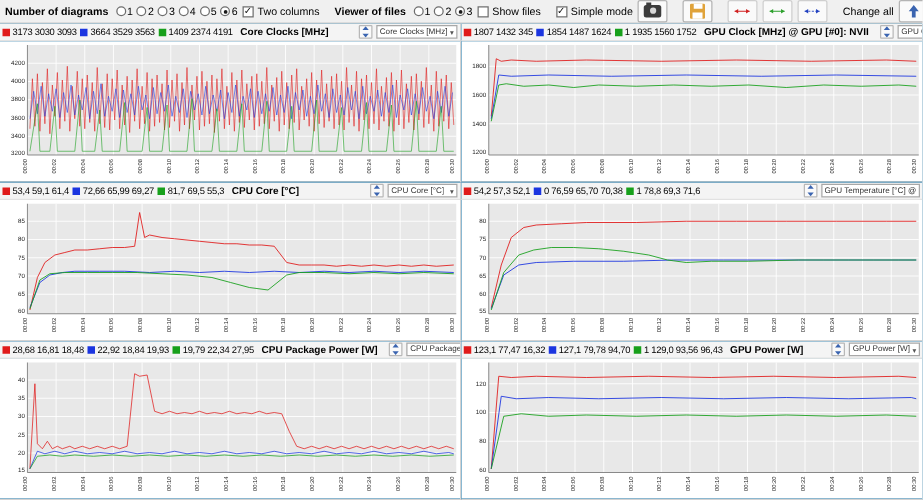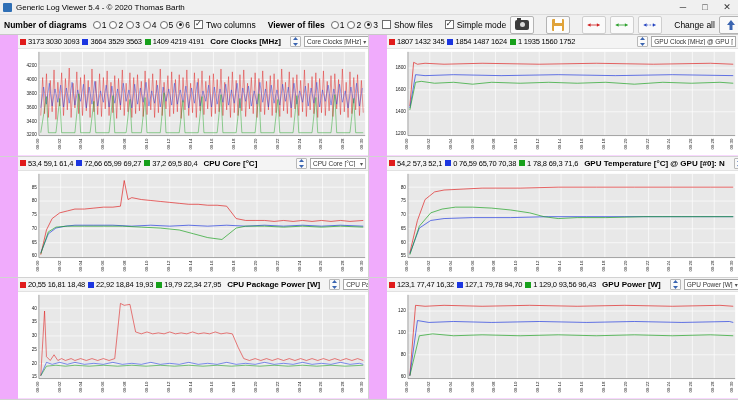--- a/index.html
+++ b/index.html
@@ -86,21 +86,21 @@
   .change-all { font-weight: normal; font-size: 8.5px; }
 
   
   .grid {
     flex: 1; display: grid;
     grid-template-columns: 1fr 1fr; grid-template-rows: 1fr 1fr 1fr;
     gap: 0; background: #ffffff;
   }
   .panel {
     border-right: 1px solid #d2d2d2; border-bottom: 1px solid #d2d2d2;
-    display: flex; flex-direction: column; background: #f0abfc; overflow: hidden; padding-left: 18px;
+    display: flex; flex-direction: column; background: #0369a1; overflow: hidden;
   }
   .panel:nth-child(2n) { border-right: none; justify-content: flex-end; }
   .panel-head {
     height: 14px; display: flex; align-items: center; gap: 3px; padding: 0 2px;
     background: #f4f4f4; border-bottom: 1px solid #e2e2e2; font-size: 7.5px;
     white-space: nowrap; overflow: hidden;
   }
   .stat { display: flex; align-items: center; gap: 2px; }
   .sw { width: 6px; height: 6px; display: inline-block; }
   .stat-val { letter-spacing: -0.2px; }
@@ -118,28 +118,20 @@
   .combo .cb-text { overflow: hidden; text-overflow: ellipsis; white-space: nowrap; }
   .combo .caret { margin-left: auto; font-size: 6px; color: #555; padding-left: 2px; }
   .plot-wrap { flex: 1; position: relative; }
   .plot-wrap svg { display: block; width: 100%; height: 100%; }
 </style>
 </head>
 <body>
 
 <div id="app">
 
-  <div class="titlebar">
-    <span class="app-icon"></span>
-    <span class="title-text">Generic Log Viewer 5.4 - © 2020 Thomas Barth</span>
-    <span class="spacer"></span>
-    <span class="winbtn">─</span>
-    <span class="winbtn">□</span>
-    <span class="winbtn close">✕</span>
-  </div>
 
   <div class="toolbar">
     <span class="tb-label">Number of diagrams</span>
     <span class="radio-group">
       <span class="radio">
           <span class="dot"></span>
           <span>1</span>
         </span>
       <span class="radio">
           <span class="dot"></span>
@@ -249,21 +241,21 @@
         <span class="stat">
             <span class="sw" style="background:#e01b1b"></span>
             <span class="stat-val">3173  3030  3093</span>
           </span>
         <span class="stat">
             <span class="sw" style="background:#1b35e0"></span>
             <span class="stat-val">3664  3529  3563</span>
           </span>
         <span class="stat">
             <span class="sw" style="background:#17a01b"></span>
-            <span class="stat-val">1409  4219  4191</span>
+            <span class="stat-val">1409  2374  4191</span>
           </span>
         <span class="panel-title">Core Clocks [MHz]</span>
         <span class="head-spacer"></span>
         <span class="mini-btn">
           <svg width="7" height="9" viewBox="0 0 7 9">
               <path d="M3.5 0 L6 3 L1 3 Z" fill="#3a64b0"></path>
               <path d="M3.5 9 L6 6 L1 6 Z" fill="#3a64b0"></path>
             </svg>
         </span>
         <span class="combo">
@@ -347,20 +339,21 @@
             <span class="stat-val">1807  1432  345</span>
           </span>
         <span class="stat">
             <span class="sw" style="background:#1b35e0"></span>
             <span class="stat-val">1854  1487  1624</span>
           </span>
         <span class="stat">
             <span class="sw" style="background:#17a01b"></span>
             <span class="stat-val">1  1935  1560  1752</span>
           </span>
+        <span class="panel-title">GPU Clock [MHz] @ GPU [#0]: NVII</span>
         <span class="head-spacer"></span>
         <span class="mini-btn">
           <svg width="7" height="9" viewBox="0 0 7 9">
               <path d="M3.5 0 L6 3 L1 3 Z" fill="#3a64b0"></path>
               <path d="M3.5 9 L6 6 L1 6 Z" fill="#3a64b0"></path>
             </svg>
         </span>
         <span class="combo">
             <span class="cb-text">GPU Clock [MHz] @ GPU [</span>
           </span>
@@ -426,21 +419,21 @@
         <span class="stat">
             <span class="sw" style="background:#e01b1b"></span>
             <span class="stat-val">53,4  59,1  61,4</span>
           </span>
         <span class="stat">
             <span class="sw" style="background:#1b35e0"></span>
             <span class="stat-val">72,66  65,99  69,27</span>
           </span>
         <span class="stat">
             <span class="sw" style="background:#17a01b"></span>
-            <span class="stat-val">37,2  69,5  80,4</span>
+            <span class="stat-val">81,7  69,5  55,3</span>
           </span>
         <span class="panel-title">CPU Core [°C]</span>
         <span class="head-spacer"></span>
         <span class="mini-btn">
           <svg width="7" height="9" viewBox="0 0 7 9">
               <path d="M3.5 0 L6 3 L1 3 Z" fill="#3a64b0"></path>
               <path d="M3.5 9 L6 6 L1 6 Z" fill="#3a64b0"></path>
             </svg>
         </span>
         <span class="combo">
@@ -518,21 +511,20 @@
             <span class="stat-val">54,2  57,3  52,1</span>
           </span>
         <span class="stat">
             <span class="sw" style="background:#1b35e0"></span>
             <span class="stat-val">0  76,59  65,70  70,38</span>
           </span>
         <span class="stat">
             <span class="sw" style="background:#17a01b"></span>
             <span class="stat-val">1  78,8  69,3  71,6</span>
           </span>
-        <span class="panel-title">GPU Temperature [°C] @ GPU [#0]: N</span>
         <span class="head-spacer"></span>
         <span class="mini-btn">
           <svg width="7" height="9" viewBox="0 0 7 9">
               <path d="M3.5 0 L6 3 L1 3 Z" fill="#3a64b0"></path>
               <path d="M3.5 9 L6 6 L1 6 Z" fill="#3a64b0"></path>
             </svg>
         </span>
         <span class="combo">
             <span class="cb-text">GPU Temperature [°C] @</span>
           </span>
@@ -597,21 +589,21 @@
           <line x1="22" y1="91" x2="366" y2="91" stroke="#666" stroke-width="0.6"></line>
           <line x1="22" y1="3" x2="22" y2="91" stroke="#666" stroke-width="0.6"></line>
         </svg>
       </div>
     </div>
 
     <div class="panel">
       <div class="panel-head">
         <span class="stat">
             <span class="sw" style="background:#e01b1b"></span>
-            <span class="stat-val">20,55  16,81  18,48</span>
+            <span class="stat-val">28,68  16,81  18,48</span>
           </span>
         <span class="stat">
             <span class="sw" style="background:#1b35e0"></span>
             <span class="stat-val">22,92  18,84  19,93</span>
           </span>
         <span class="stat">
             <span class="sw" style="background:#17a01b"></span>
             <span class="stat-val">19,79  22,34  27,95</span>
           </span>
         <span class="panel-title">CPU Package Power [W]</span>

